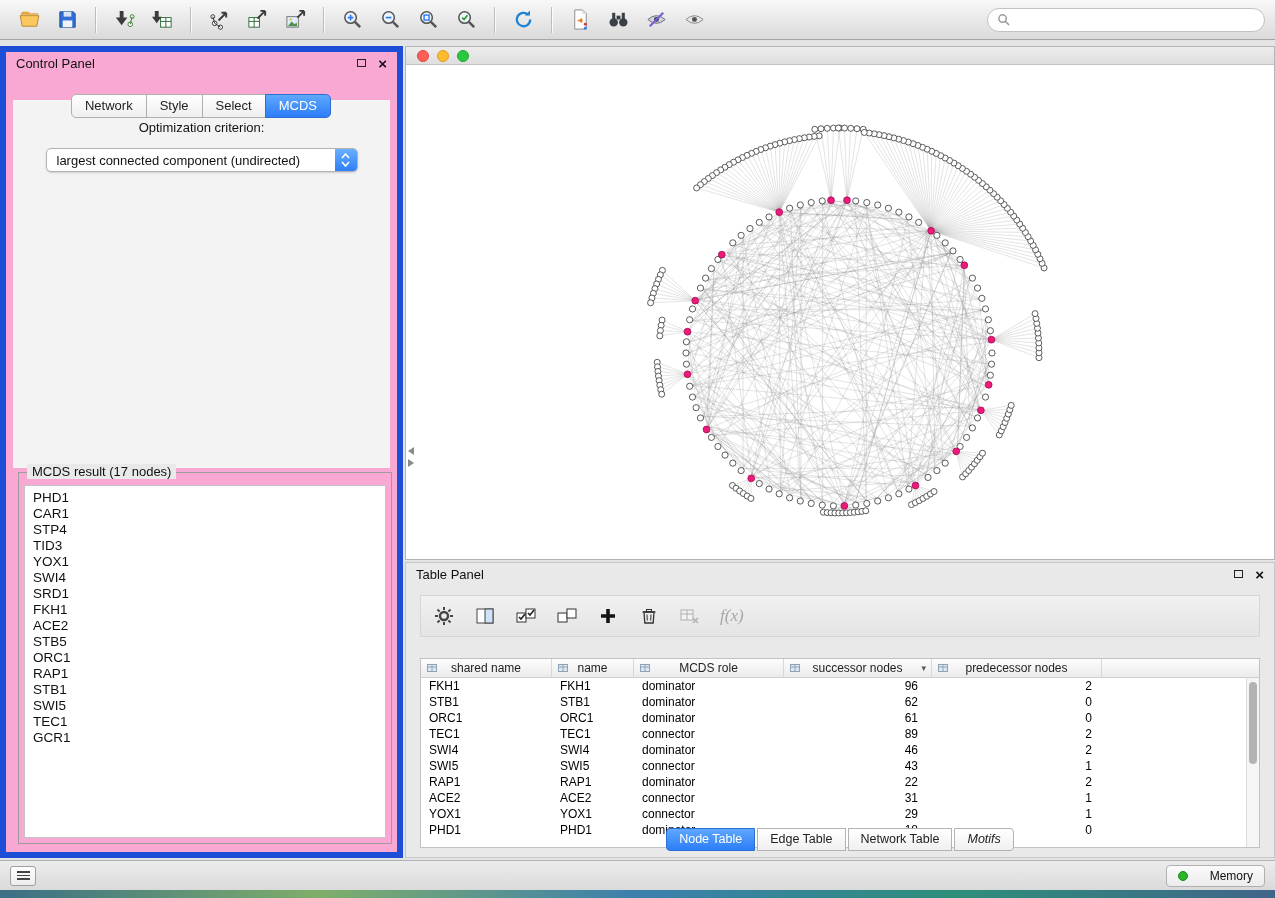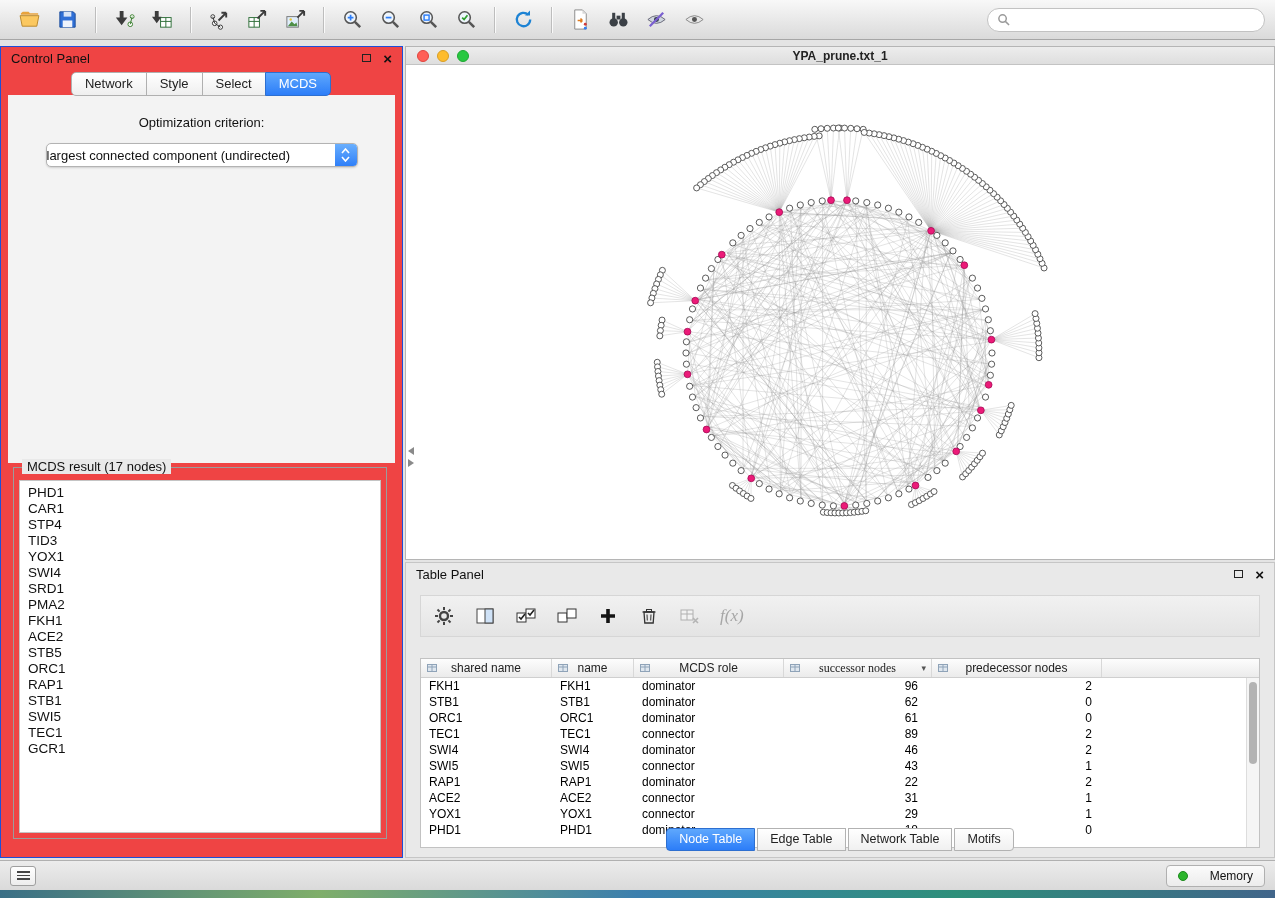--- a/index.html
+++ b/index.html
@@ -19,32 +19,32 @@
     border-radius:13px; display:flex; align-items:center; padding:0 9px; gap:6px; }
   .search-box input { border:none; outline:none; flex:1; font-size:12px; font-family:"Liberation Sans",sans-serif; background:transparent; }
   
   .panel-header { height:22px; display:flex; align-items:center; padding:0 10px; }
   .panel-title { font-size:13px; color:#111; }
   .panel-controls { margin-left:auto; display:flex; align-items:center; gap:12px; }
   .float-box { width:9px; height:8px; border:1.5px solid #222; display:inline-block; }
   .close-x { font-size:15px; font-weight:bold; color:#111; line-height:1; }
   
   .control-panel { position:absolute; left:0; top:46px; width:403px; height:812px;
-    background:#ef4444; border:1px solid #1d4ed8; }
-  .cp-tabs { display:flex; justify-content:center; margin-top:3px; position:relative; z-index:2; }
+    background:#f9a8d4; border:6px solid #1d4ed8; }
+  .cp-tabs { display:flex; justify-content:center; margin-top:20px; position:relative; z-index:2; }
   .cp-tab { font-size:13px; padding:3px 13px 4px; background:linear-gradient(#ffffff,#efefef);
     border:1px solid #b0b0b0; margin-left:-1px; color:#222; cursor:default; }
   .cp-tab:first-child { border-radius:5px 0 0 5px; }
   .cp-tab:last-child { border-radius:0 5px 5px 0; }
   .cp-tab.active { background:linear-gradient(#5fa8fd,#2c7df8); color:#fff; border-color:#2d6fd0; }
   .cp-content { position:absolute; left:7px; right:7px; top:48px; height:368px; background:#f3f3f3; }
   .opt-label { text-align:center; padding-top:20px; font-size:13px; }
   .dropdown { width:312px; height:24px; margin:13px auto 0; background:#fff; border:1px solid #b3b3b3;
     border-radius:5px; box-shadow:0 1px 2px rgba(0,0,0,.15); display:flex; align-items:center; overflow:hidden; }
-  .dropdown-label { flex:1; font-size:13px; white-space:nowrap; }
+  .dropdown-label { flex:1; font-size:13px; padding-left:10px; white-space:nowrap; }
   .dropdown-cap { width:22px; height:24px; background:linear-gradient(#6cb1fe,#2c7df8);
     border-radius:0 4px 4px 0; display:flex; flex-direction:column; align-items:center; justify-content:center; gap:2px; }
   .btn-row { display:flex; justify-content:center; gap:16px; margin-top:13px; }
   .btn { font-size:13px; padding:3px 14px 4px; background:linear-gradient(#ffffff,#f0f0f0);
     border:1px solid #a8a8a8; border-radius:5px; color:#000; cursor:default; }
   .btn.focused { box-shadow:0 0 0 3px rgba(88,150,250,.65); border-color:#6f9ff0; }
   .groupbox { position:absolute; left:12px; top:420px; width:374px; height:372px; border:1px solid #9c9c9c; }
   .groupbox-legend { position:absolute; top:-9px; left:8px; background:#e9e9e9; padding:0 5px; font-size:13px; }
   .mcds-list { position:absolute; left:5px; right:5px; top:12px; bottom:5px; background:#fff;
     border:1px solid #c4c4c4; overflow:hidden; padding-top:4px; }
@@ -72,32 +72,32 @@
     background:linear-gradient(#f1f1f1,#e4e4e4); border:1px solid #d6d6d6; display:flex; align-items:center; padding:0 12px; gap:19px; }
   .tp-ic { width:22px; height:22px; display:flex; align-items:center; justify-content:center; }
   .tp-ic svg { width:20px; height:20px; }
   .fx { font-family:"Liberation Serif", serif; font-style:italic; color:#a6a6a6; font-size:17px; }
   .tp-table { position:absolute; left:14px; right:14px; top:95px; height:190px; background:#fff; border:1px solid #c2c2c2; overflow:hidden; }
   .thead { display:flex; height:19px; background:linear-gradient(#fdfdfd,#ebebeb); border-bottom:1px solid #cfcfcf; }
   .th { position:relative; display:flex; align-items:center; justify-content:center; font-size:12px; color:#222;
     border-right:1px solid #d8d8d8; }
   .colicon { position:absolute; left:6px; top:4px; }
   .caret { position:absolute; right:5px; font-size:9px; color:#555; }
-  .w1{width:131px;} .w2{width:82px;} .w3{width:150px;} .w4{width:148px;font-family:Liberation Serif, serif;} .w5{width:170px;} .wf{flex:1;border-right:none;}
+  .w1{width:131px;} .w2{width:82px;} .w3{width:150px;} .w4{width:148px;} .w5{width:170px;} .wf{flex:1;border-right:none;}
   .trow { display:flex; height:16px; align-items:center; }
   .tcell { font-size:12px; color:#000; padding:0 8px; overflow:hidden; white-space:nowrap; }
   .c-shared{width:131px;} .c-name{width:82px;} .c-role{width:150px;}
   .c-succ{width:148px; text-align:right; padding-right:14px;} .c-pred{width:170px; text-align:right; padding-right:10px;} .c-fill{flex:1;}
   .vscroll { position:absolute; right:0; top:19px; bottom:0; width:13px; background:#f5f5f5; border-left:1px solid #ddd; }
   .vthumb { position:absolute; top:4px; left:2px; width:8px; height:82px; background:#b3b3b3; border-radius:4px; }
   .tp-tabs { position:absolute; left:0; right:0; bottom:6px; display:flex; justify-content:center; gap:2px; }
   .tp-tab { font-size:12.5px; padding:3px 12px 4px; background:linear-gradient(#ffffff,#f0f0f0);
     border:1px solid #b2b2b2; color:#222; cursor:default; }
   .tp-tab:first-child { border-radius:4px 0 0 4px; }
-  .tp-tab:last-child { border-radius:0 4px 4px 0; }
+  .tp-tab:last-child { border-radius:0 4px 4px 0;font-style:italic; }
   .tp-tab.active { background:linear-gradient(#5fa8fd,#2c7df8); color:#fff; border-color:#2d6fd0; }
   
   .status-bar { position:absolute; left:0; top:860px; width:1275px; height:30px;
     background:linear-gradient(#ececec,#dadada); border-top:1px solid #b0b0b0;
     display:flex; align-items:center; padding:0 10px; }
   .list-btn { width:26px; height:20px; border:1px solid #9f9f9f; border-radius:3px;
     background:linear-gradient(#ffffff,#ededed); display:flex; flex-direction:column; align-items:center; justify-content:center; gap:2px; }
   .hline { width:13px; height:1.5px; background:#444; }
   .memory-btn { margin-left:auto; display:flex; align-items:center; gap:22px; font-size:12px;
     padding:3px 11px; border:1px solid #b0b0b0; border-radius:4px; background:linear-gradient(#fbfbfb,#ececec); }
@@ -274,37 +274,35 @@
   <div class="groupbox">
     <span class="groupbox-legend">MCDS result (17 nodes)</span>
     <div class="mcds-list">
         <div class="mcds-item">PHD1</div>
         <div class="mcds-item">CAR1</div>
         <div class="mcds-item">STP4</div>
         <div class="mcds-item">TID3</div>
         <div class="mcds-item">YOX1</div>
         <div class="mcds-item">SWI4</div>
         <div class="mcds-item">SRD1</div>
-        <div class="mcds-item">PMA2</div>
         <div class="mcds-item">FKH1</div>
         <div class="mcds-item">ACE2</div>
         <div class="mcds-item">STB5</div>
         <div class="mcds-item">ORC1</div>
         <div class="mcds-item">RAP1</div>
         <div class="mcds-item">STB1</div>
         <div class="mcds-item">SWI5</div>
         <div class="mcds-item">TEC1</div>
         <div class="mcds-item">GCR1</div>
       </div>
   </div>
 </div>
 
 <div class="network-window">
   <div class="nw-titlebar">
-    <span class="nw-title">YPA_prune.txt_1</span>
     <span class="traffic">
       <span class="light red"></span>
       <span class="light yellow"></span>
       <span class="light green"></span>
     </span>
   </div>
   <div class="nw-canvas">
     <svg viewBox="0 0 868 494">
         <g stroke="#8f8f8f" stroke-width="0.55" stroke-opacity="0.45">
           <line x1="438.47830345864884" y1="138.1000727444641" x2="563.8074112215711" y2="214.58732282833716"></line>

